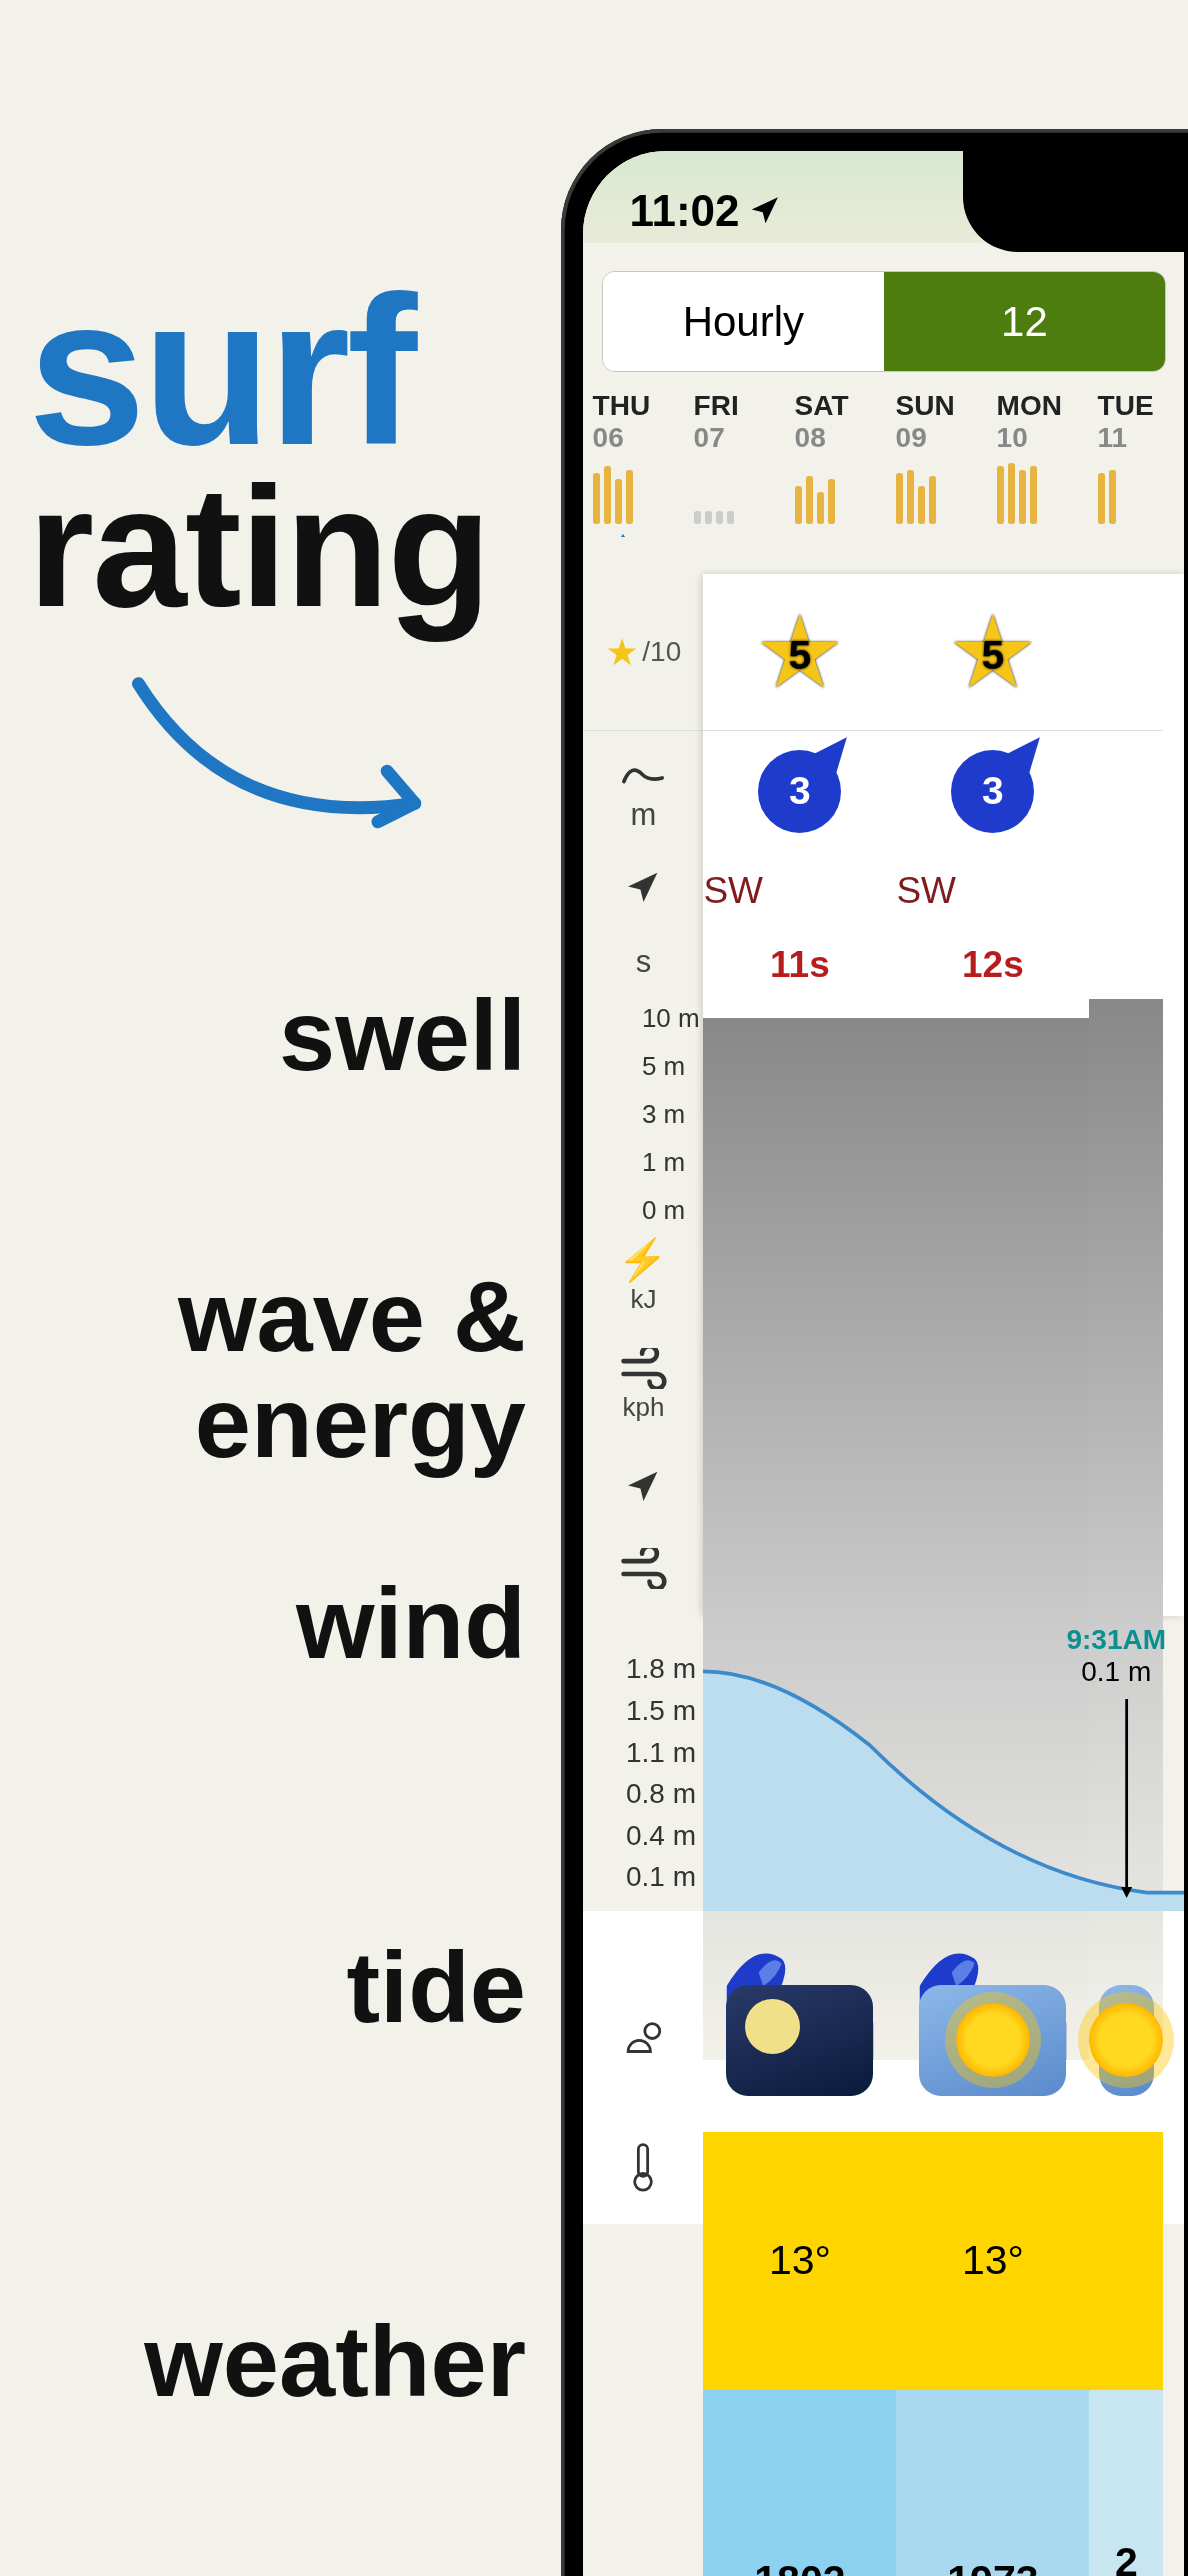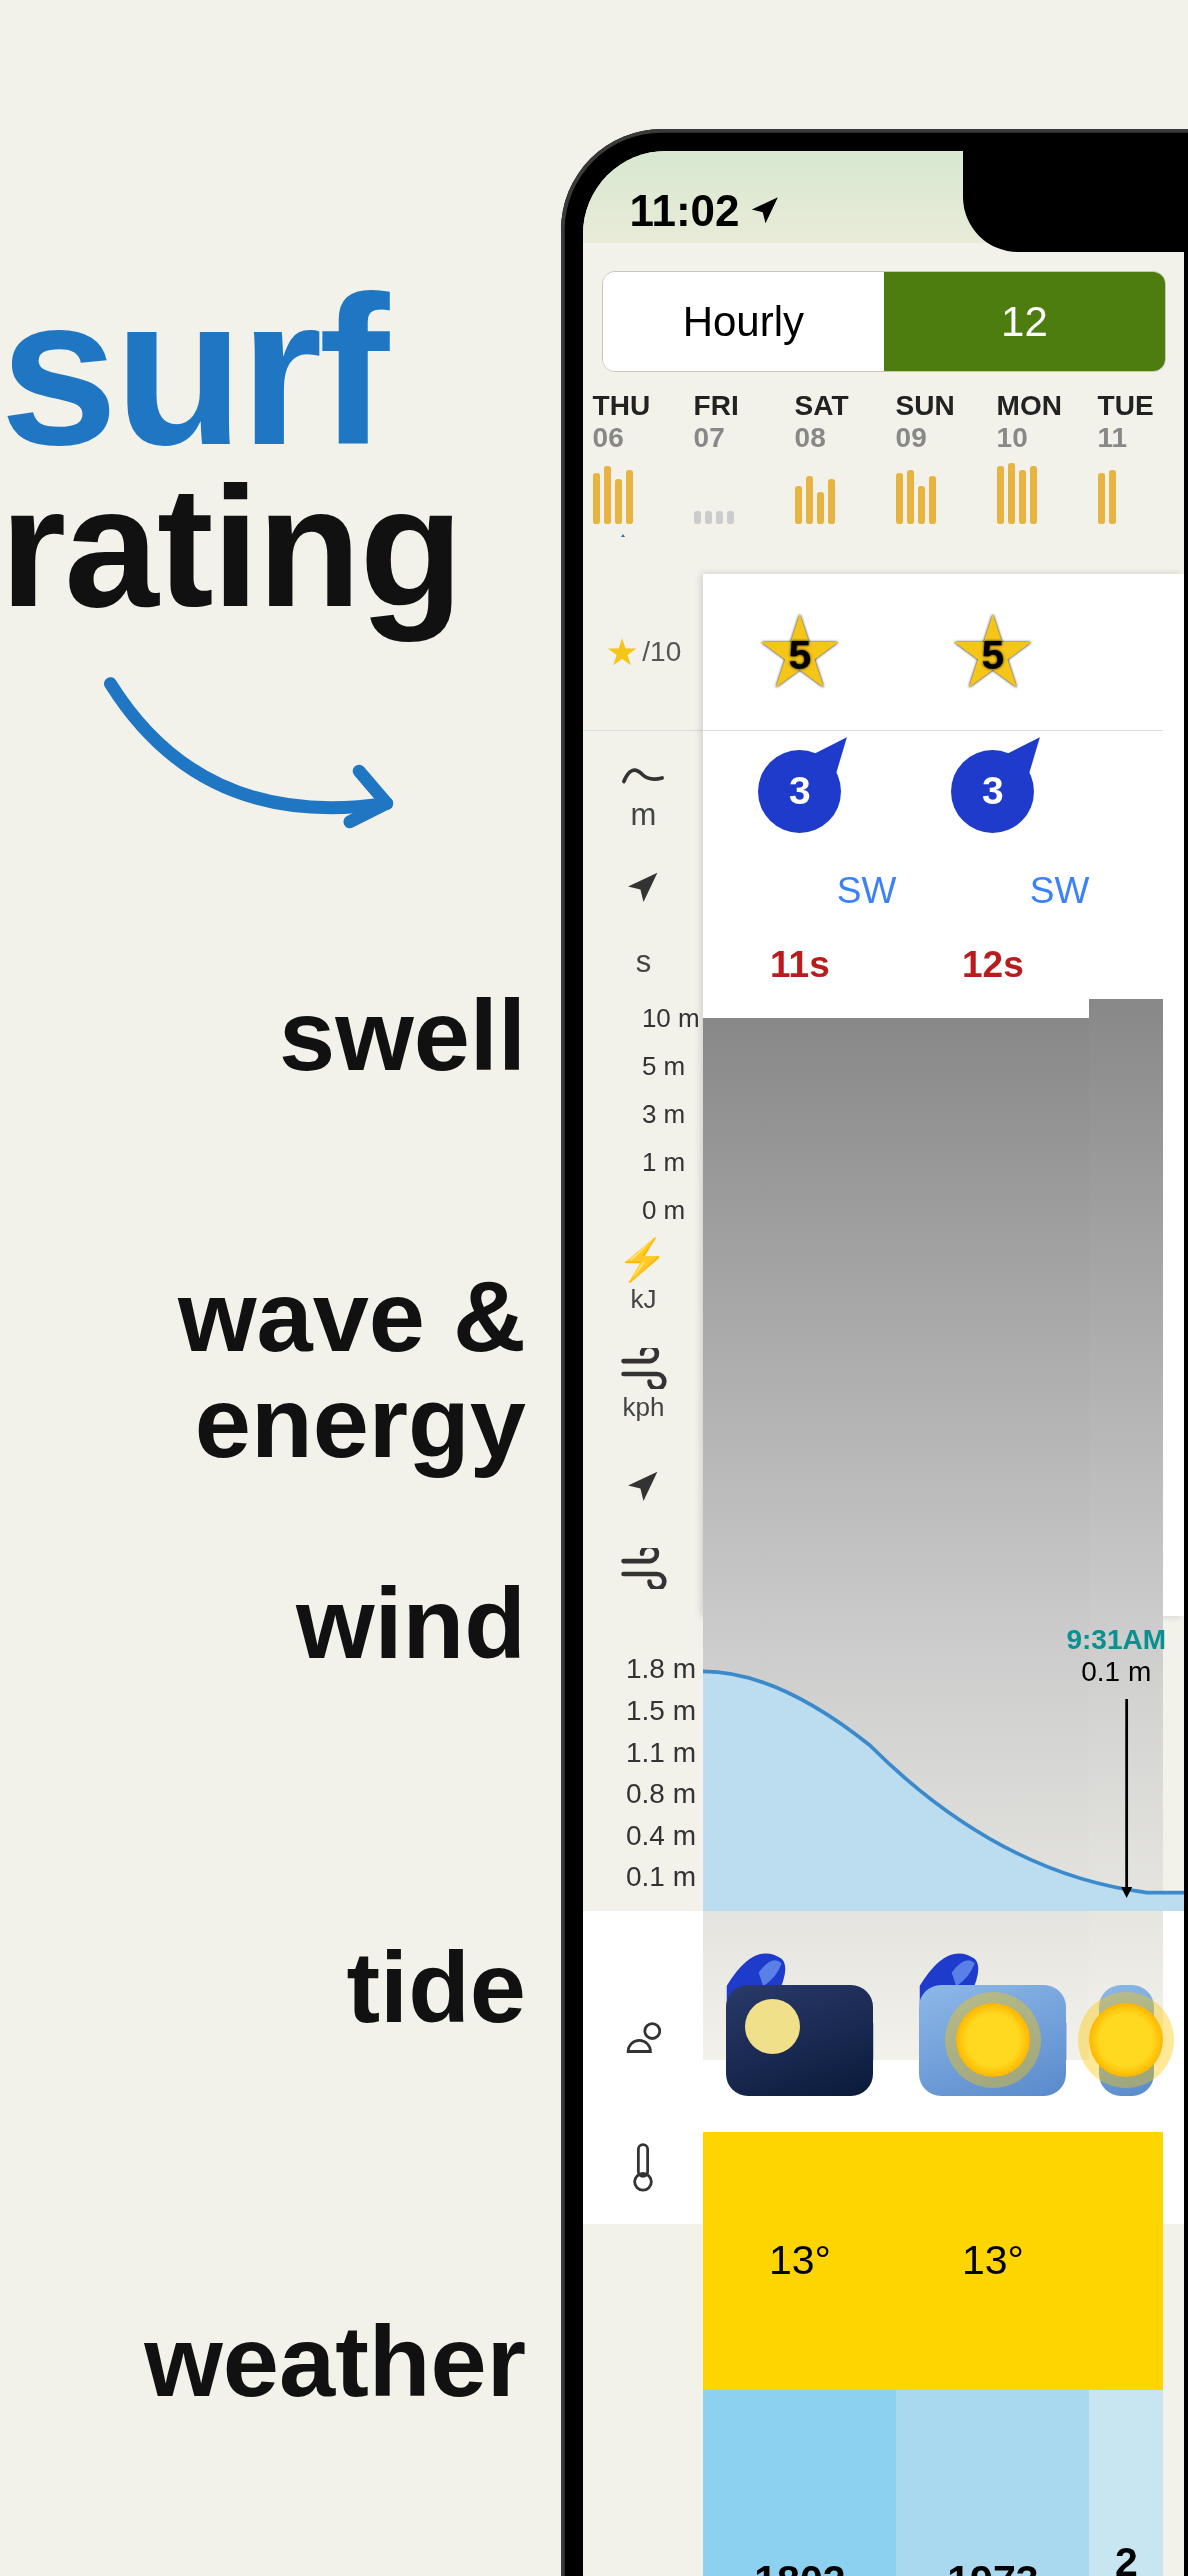--- a/index.html
+++ b/index.html
@@ -11,20 +11,21 @@
   position: relative;
   overflow: hidden;
 }
 
 
 .marketing {
   position: absolute;
   left: 0;
   top: 0;
   width: 590px;
+  padding-left: 28px;
 }
 .marketing h1 {
   font-size: 212px;
   font-weight: 800;
   color: #1f76c2;
   line-height: 0.9;
   margin-top: 276px;
   letter-spacing: -3.7px;
 }
 .marketing h2 {
@@ -236,21 +237,21 @@
 .swell-circle::after {
   content: '';
   position: absolute;
   top: -16.6px; right: -9.2px;
   width: 0; height: 0;
   border-left: 16.6px solid transparent;
   border-right: 16.6px solid transparent;
   border-bottom: 37px solid #1e3bcc;
   transform: rotate(40deg);
 }
-.dir-txt { text-align: right; font-size: 37px; color: #3b82f6; }
+.dir-txt { text-align: left; font-size: 37px; color: #7f1d1d; }
 .period-txt { text-align: center; font-size: 37px; font-weight: 800; color: #b91c1c; }
 
 
 .wave-scale-row { height: 230px; position: relative; }
 .wave-scale-bg {
   background: linear-gradient(180deg, #888 0%, #aaa 30%, #ccc 60%, #f2f1ea 100%);
   height: 100%;
   position: relative;
 }
 .scale-labels {

